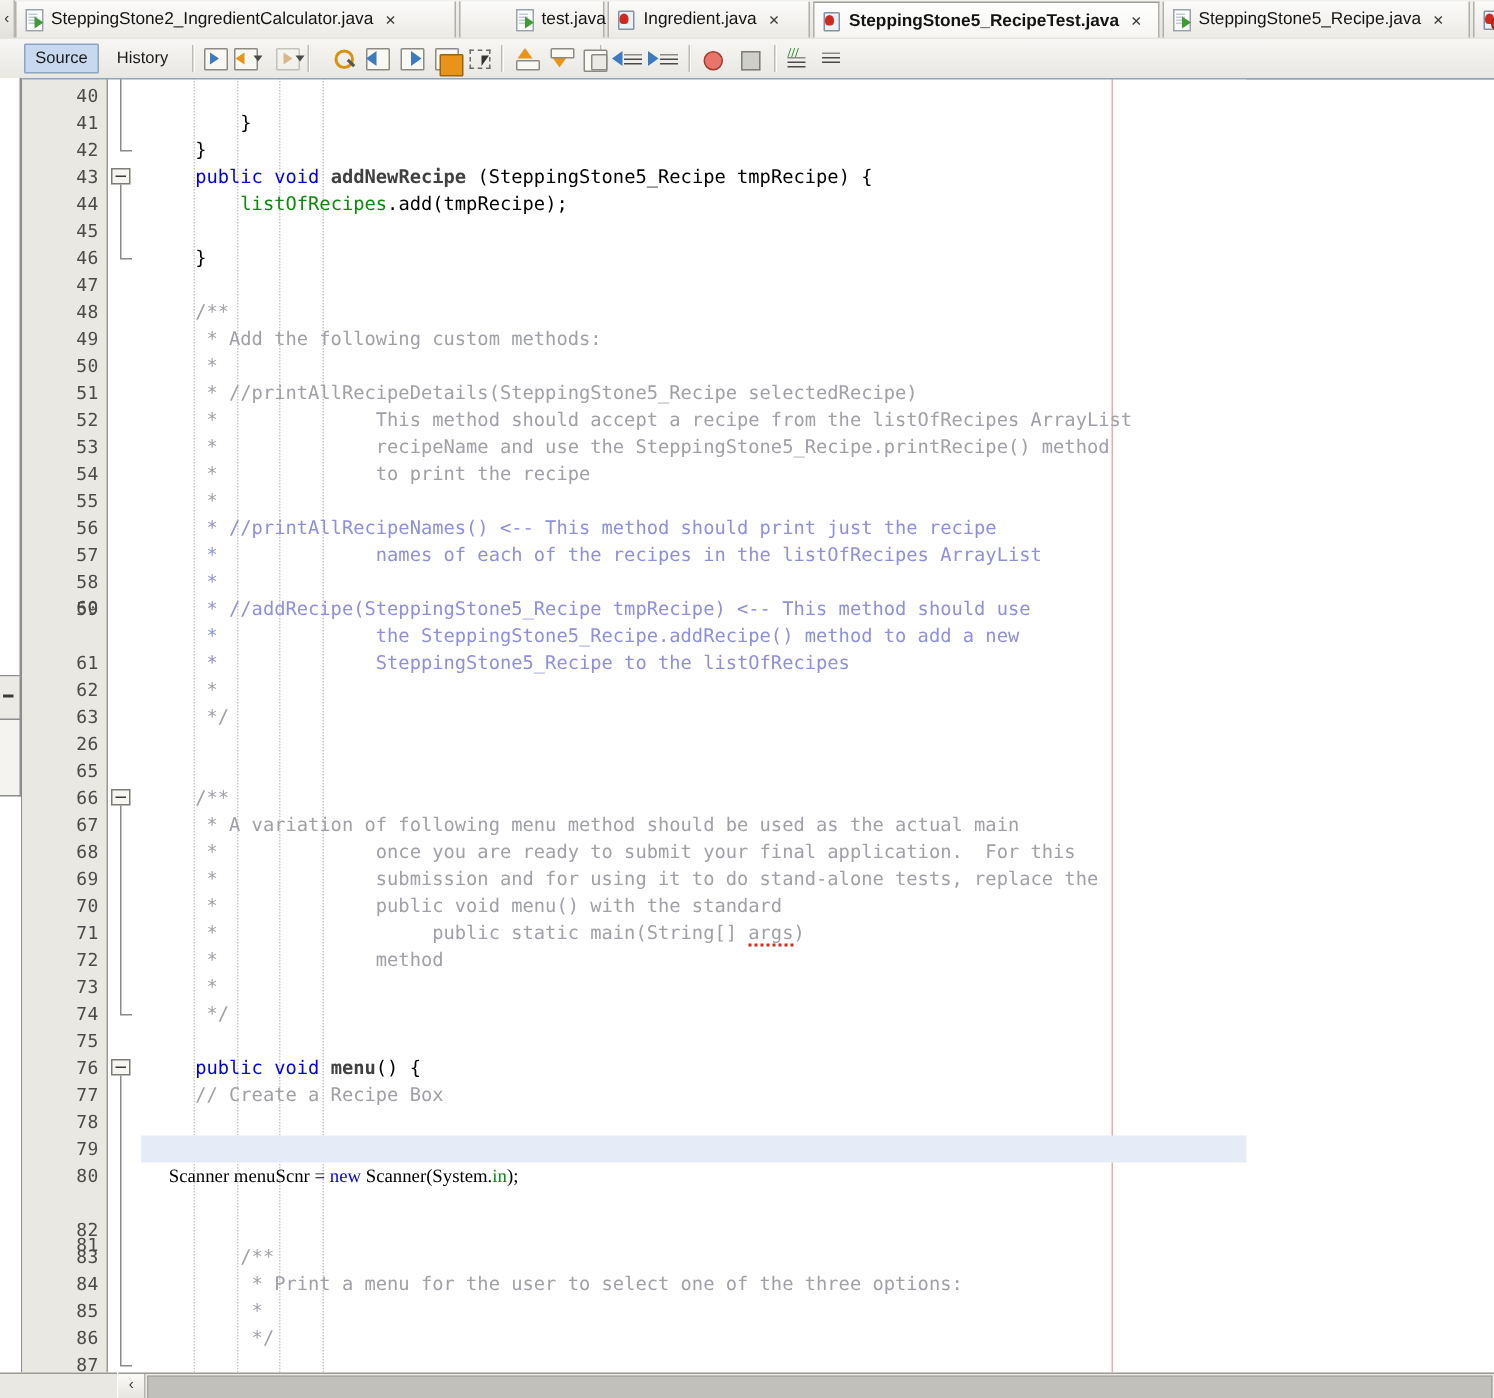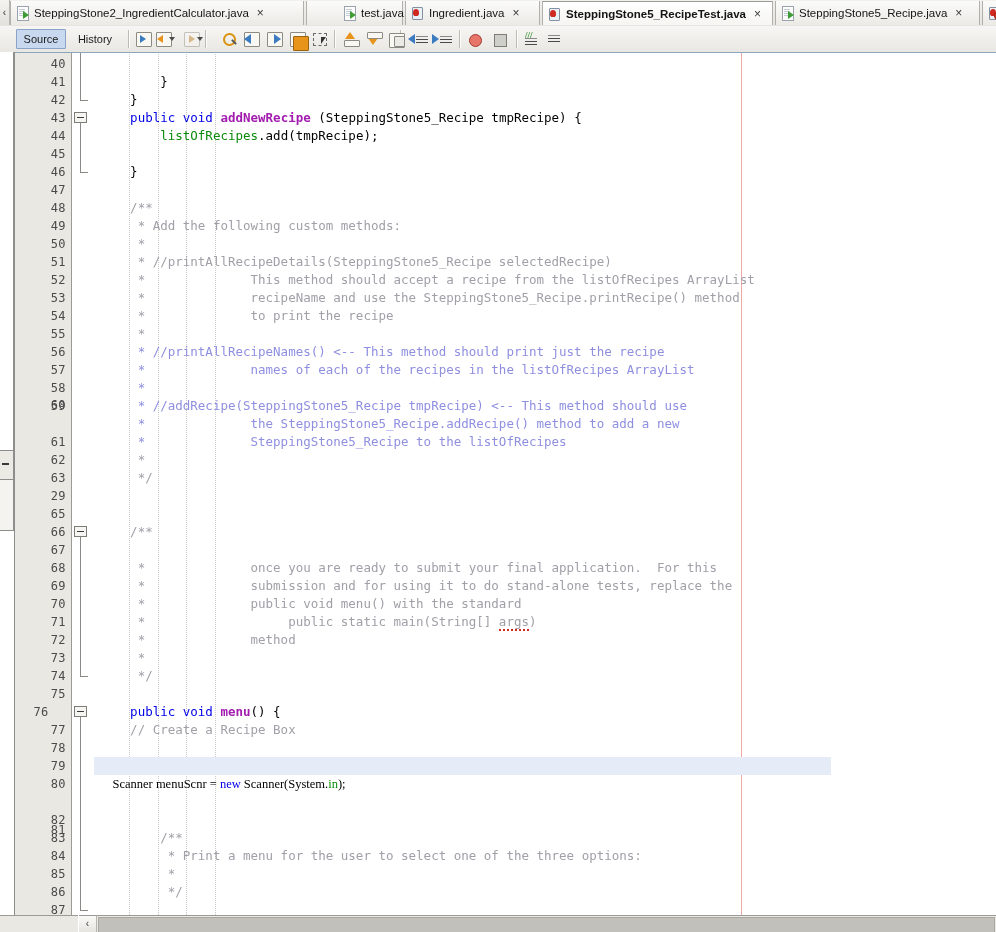--- a/index.html
+++ b/index.html
@@ -225,21 +225,21 @@
     position:absolute;left:2px;top:4px;width:7px;height:1px;background:#3a3a3a;
   }
   .foldline{
     position:absolute;left:8px;width:1px;background:#8a8a86;
   }
   .foldend{
     position:absolute;left:8px;width:8px;height:1px;background:#8a8a86;
   }
   
   .kw{color:#0000e6;font-weight:normal;}
-  .mth{color:#a21caf;font-weight:bold;}
+  .mth{color:#404040;font-weight:bold;}
   .fld{color:#0b8a0b;}
   .cmt{color:#a0a0a8;}
   .cmtb{color:#8f8fe0;}
   .hl{background:#ffee88;}
   .uline{border-bottom:1px solid #666;}
   .spell{
     border-bottom:2px dotted #d02b1e;
   }
   
   #hscroll{
@@ -425,33 +425,33 @@
       <div class="lnum" style="top: 255px;">54</div>
       <div class="lnum" style="top: 273px;">55</div>
       <div class="lnum" style="top: 291px;">56</div>
       <div class="lnum" style="top: 309px;">57</div>
       <div class="lnum" style="top: 327px;">58</div>
       <div class="lnum" style="top: 345px;">59</div>
       <div class="lnum" style="top: 344px;">60</div>
       <div class="lnum" style="top: 381px;">61</div>
       <div class="lnum" style="top: 399px;">62</div>
       <div class="lnum" style="top: 417px;">63</div>
-      <div class="lnum" style="top: 435px;">29</div>
+      <div class="lnum" style="top: 435px;">26</div>
       <div class="lnum" style="top: 453px;">65</div>
       <div class="lnum" style="top: 471px;">66</div>
       <div class="lnum" style="top: 489px;">67</div>
       <div class="lnum" style="top: 507px;">68</div>
       <div class="lnum" style="top: 525px;">69</div>
       <div class="lnum" style="top: 543px;">70</div>
       <div class="lnum" style="top: 561px;">71</div>
       <div class="lnum" style="top: 579px;">72</div>
       <div class="lnum" style="top: 597px;">73</div>
       <div class="lnum" style="top: 615px;">74</div>
       <div class="lnum" style="top: 633px;">75</div>
-      <div class="lnum" style="top: 651px; text-align: center;">76</div>
+      <div class="lnum" style="top: 651px;">76</div>
       <div class="lnum" style="top: 669px;">77</div>
       <div class="lnum" style="top: 687px;">78</div>
       <div class="lnum" style="top: 705px;">79</div>
       <div class="lnum" style="top: 723px;">80</div>
       <div class="lnum" style="top: 741px; margin-top: 28px;">81</div>
       <div class="lnum" style="top: 759px;">82</div>
       <div class="lnum" style="top: 777px;">83</div>
       <div class="lnum" style="top: 795px;">84</div>
       <div class="lnum" style="top: 813px;">85</div>
       <div class="lnum" style="top: 831px;">86</div>
@@ -503,20 +503,21 @@
       <div class="codeline" style="top: 309px; left: 6px;"><span class="cmtb">     *              names of each of the recipes in the listOfRecipes ArrayList</span></div>
       <div class="codeline" style="top: 327px; left: 6px;"><span class="cmtb">     *</span></div>
       <div class="codeline" style="top: 345px; left: 6px;"><span class="cmtb">     * //addRecipe(SteppingStone5_Recipe tmpRecipe) &lt;-- This method should use</span></div>
       <div class="codeline" style="top: 363px; left: 6px;"><span class="cmtb">     *              the SteppingStone5_Recipe.addRecipe() method to add a new</span></div>
       <div class="codeline" style="top: 381px; left: 6px;"><span class="cmtb">     *              SteppingStone5_Recipe to the listOfRecipes</span></div>
       <div class="codeline" style="top: 399px; left: 6px;"><span class="cmt">     *</span></div>
       <div class="codeline" style="top: 417px; left: 6px;"><span class="cmt">     */</span></div>
       <div class="codeline" style="top: 435px; left: 6px;"></div>
       <div class="codeline" style="top: 453px; left: 6px;"></div>
       <div class="codeline" style="top: 471px; left: 6px;"><span class="cmt">    /**</span></div>
+      <div class="codeline" style="top: 489px; left: 6px;"><span class="cmt">     * A variation of following menu method should be used as the actual main</span></div>
       <div class="codeline" style="top: 507px; left: 6px;"><span class="cmt">     *              once you are ready to submit your final application.  For this</span></div>
       <div class="codeline" style="top: 525px; left: 6px;"><span class="cmt">     *              submission and for using it to do stand-alone tests, replace the</span></div>
       <div class="codeline" style="top: 543px; left: 6px;"><span class="cmt">     *              public void menu() with the standard</span></div>
       <div class="codeline" style="top: 561px; left: 6px;"><span class="cmt">     *                   public static main(String[] </span><span class="cmt spell">args</span><span class="cmt">)</span></div>
       <div class="codeline" style="top: 579px; left: 6px;"><span class="cmt">     *              method</span></div>
       <div class="codeline" style="top: 597px; left: 6px;"><span class="cmt">     *</span></div>
       <div class="codeline" style="top: 615px; left: 6px;"><span class="cmt">     */</span></div>
       <div class="codeline" style="top: 633px; left: 6px;"></div>
       <div class="codeline" style="top: 651px; left: 6px;"><span>    </span><span class="kw">public</span><span> </span><span class="kw">void</span><span> </span><span class="mth">menu</span><span>() {</span></div>
       <div class="codeline" style="top: 669px; left: 6px;"><span class="cmt">    // Create a Recipe Box</span></div>

